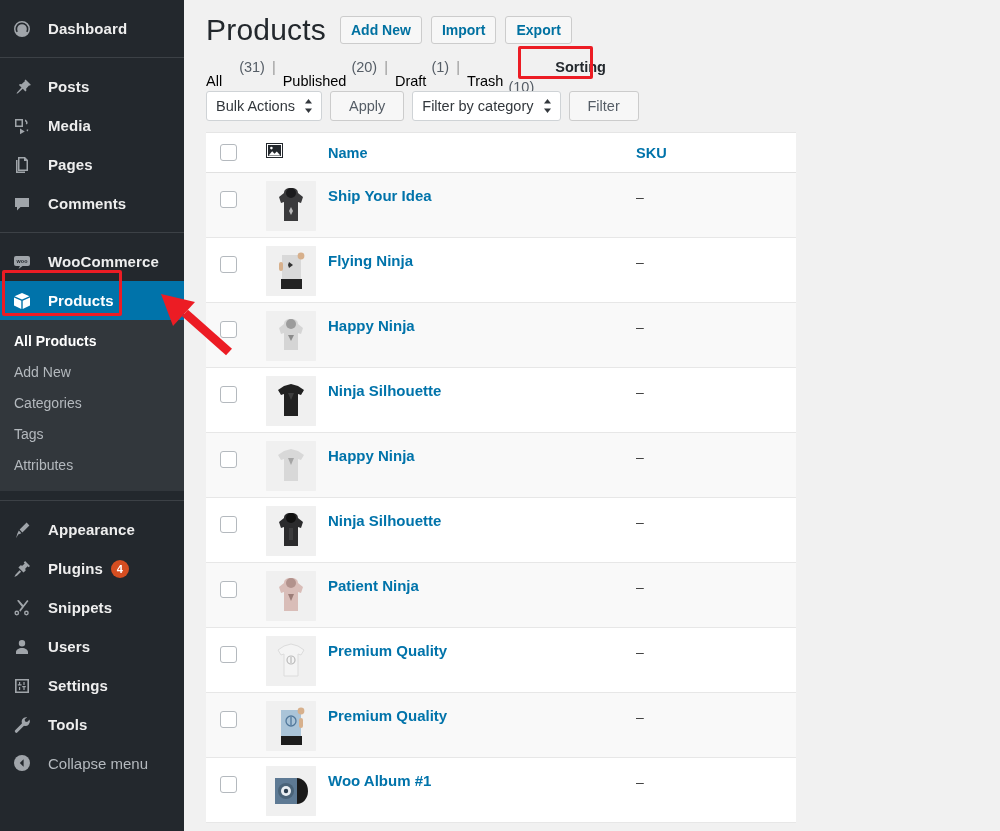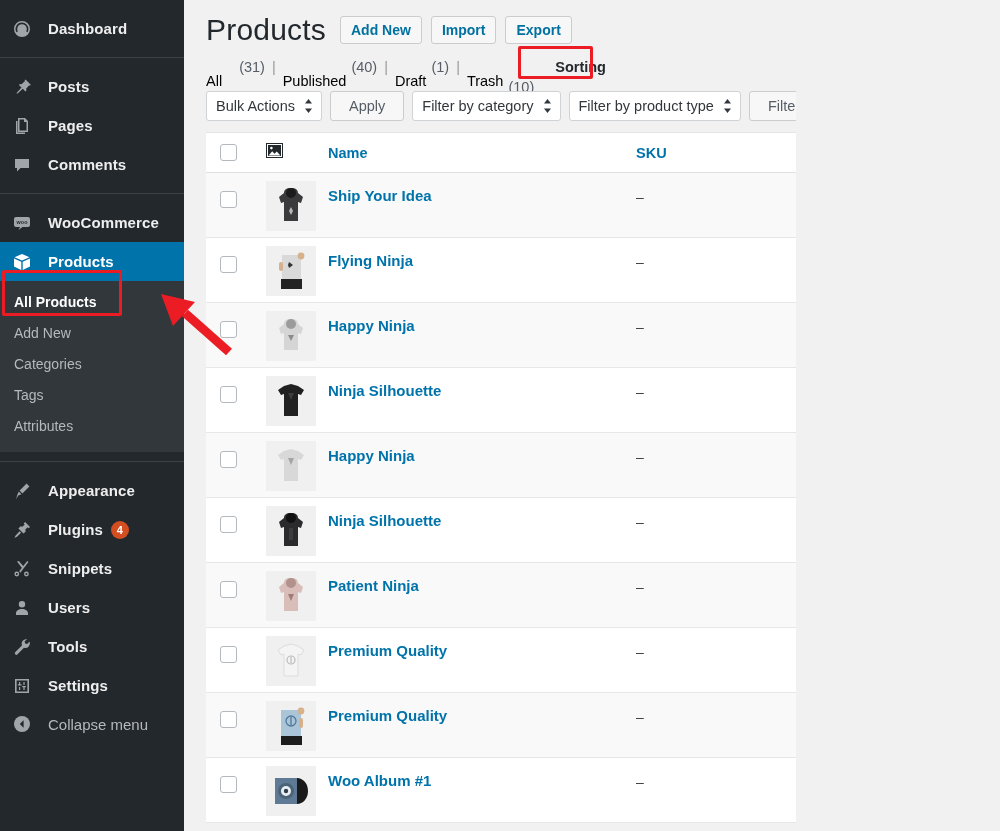--- a/index.html
+++ b/index.html
@@ -333,20 +333,28 @@
 
     <div class="menu-item">
       <span class="mi-icon">
         <svg width="20" height="20" viewBox="0 0 20 20" fill="currentColor">
             <path d="M13.5 2.5l-1 1 .6.6-3.6 3.1-1.6-.3-1 1 2.6 2.6L5 15.4l-.4 1.3 1.3-.4 4.9-4.5 2.6 2.6 1-1-.3-1.6 3.1-3.6.6.6 1-1-5.3-5.3z"></path>
           </svg>
       </span>
       <span class="mi-label">Posts</span>
     </div>
 
+    <div class="menu-item">
+      <span class="mi-icon">
+        <svg width="20" height="20" viewBox="0 0 20 20" fill="currentColor">
+            <path d="M3 3h8v8H3V3zm1.5 1.5v5h5v-5h-5zM13 3.6c1.6.7 2.6 1.9 2.6 3.2 0 .7-.3 1.3-.8 1.8l-1.1-1c.3-.2.4-.5.4-.8 0-.6-.4-1.2-1.1-1.6V3.6zM8 12.6l4.8 2.8L8 18.2v-5.6zm6.8 1c0 .3-.1.6-.3.8l1.1 1c.4-.5.7-1.1.7-1.8h-1.5z"></path>
+          </svg>
+      </span>
+      <span class="mi-label">Media</span>
+    </div>
 
     <div class="menu-item">
       <span class="mi-icon">
         <svg width="20" height="20" viewBox="0 0 20 20" fill="currentColor">
             <path d="M6 2h7l3 3v11H6V2zm1.5 1.5v11h7V6h-2.5V3.5H7.5zM4 5v13h9v-1.5H5.5V5H4z"></path>
           </svg>
       </span>
       <span class="mi-label">Pages</span>
     </div>
 
@@ -424,33 +432,33 @@
         <svg width="20" height="20" viewBox="0 0 20 20" fill="currentColor">
             <path d="M10 3a3.2 3.2 0 100 6.4A3.2 3.2 0 0010 3zm0 8c-3.3 0-6 1.8-6 4v2h12v-2c0-2.2-2.7-4-6-4z"></path>
           </svg>
       </span>
       <span class="mi-label">Users</span>
     </div>
 
     <div class="menu-item">
       <span class="mi-icon">
         <svg width="20" height="20" viewBox="0 0 20 20" fill="currentColor">
+            <path d="M3 3h14v14H3V3zm1.6 1.6v10.8h10.8V4.6H4.6zM7 6h1.2v2.3H9.6v1.2H5.8V8.3H7V6zm0 5.1h1.2V14H7v-2.9zm4.4-5.1h1.2v2.9h-1.2V6zm-1.2 4h3.6v1.2h-1.2V14h-1.2v-2.8h-1.2V10z"></path>
+          </svg>
+      </span>
+      <span class="mi-label">Settings</span>
+    </div>
+
+    <div class="menu-item">
+      <span class="mi-icon">
+        <svg width="20" height="20" viewBox="0 0 20 20" fill="currentColor">
             <path d="M14.1 2.2a4.6 4.6 0 00-4.2 6.4l-6.5 6.5a1.5 1.5 0 102.1 2.1l6.5-6.5a4.6 4.6 0 005.6-6.1l-2.5 2.5-2-.5-.5-2 2.5-2.5a4.6 4.6 0 00-1-.0z"></path>
           </svg>
       </span>
       <span class="mi-label">Tools</span>
-    </div>
-
-    <div class="menu-item">
-      <span class="mi-icon">
-        <svg width="20" height="20" viewBox="0 0 20 20" fill="currentColor">
-            <path d="M3 3h14v14H3V3zm1.6 1.6v10.8h10.8V4.6H4.6zM7 6h1.2v2.3H9.6v1.2H5.8V8.3H7V6zm0 5.1h1.2V14H7v-2.9zm4.4-5.1h1.2v2.9h-1.2V6zm-1.2 4h3.6v1.2h-1.2V14h-1.2v-2.8h-1.2V10z"></path>
-          </svg>
-      </span>
-      <span class="mi-label">Settings</span>
     </div>
 
     <div class="collapse-item">
       <span class="mi-icon">
         <svg width="20" height="20" viewBox="0 0 20 20" fill="currentColor">
             <circle cx="10" cy="10" r="8" fill="#a0a5aa"></circle>
             <path d="M11.6 6.2L7.8 10l3.8 3.8V6.2z" fill="#23282d"></path>
           </svg>
       </span>
       <span>Collapse menu</span>
@@ -464,21 +472,21 @@
       <span class="page-action">Add New</span>
       <span class="page-action">Import</span>
       <span class="page-action">Export</span>
     </div>
 
     <div class="subsubsub">
       <a href="#">All</a>
       <span class="cnt" style="margin-left:17px;">(31)</span>
       <span class="divider">|</span>
       <a href="#">Published</a>
-      <span class="cnt" style="margin-left:5px;">(40)</span>
+      <span class="cnt" style="margin-left:5px;">(20)</span>
       <span class="divider">|</span>
       <a href="#">Draft</a>
       <span class="cnt" style="margin-left:5px;">(1)</span>
       <span class="divider">|</span>
       <a href="#">Trash</a>
       <span class="cnt" style="margin-left:5px;margin-top:40px;">(10)</span>
       <span class="sorting-wrap">
         <span>Sorting</span>
       </span>
     </div>
@@ -498,29 +506,20 @@
       <span class="sel">
         <span>Filter by category</span>
         <span class="arrows">
           <svg width="9" height="16" viewBox="0 0 9 16" fill="currentColor">
               <path d="M4.5 1L8 5.5H1L4.5 1z"></path>
               <path d="M4.5 15L1 10.5h7L4.5 15z"></path>
             </svg>
         </span>
       </span>
 
-      <span class="sel">
-        <span>Filter by product type</span>
-        <span class="arrows">
-          <svg width="9" height="16" viewBox="0 0 9 16" fill="currentColor">
-              <path d="M4.5 1L8 5.5H1L4.5 1z"></path>
-              <path d="M4.5 15L1 10.5h7L4.5 15z"></path>
-            </svg>
-        </span>
-      </span>
 
       <span class="btn-plain">Filter</span>
     </div>
 
     <table class="wp-table">
       <thead>
         <tr class="thead-row">
           <th class="col-cb">
             <span class="cb"></span>
           </th>

